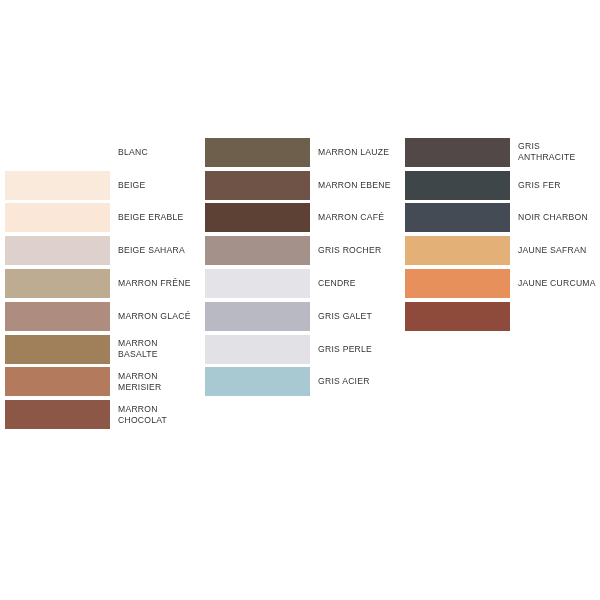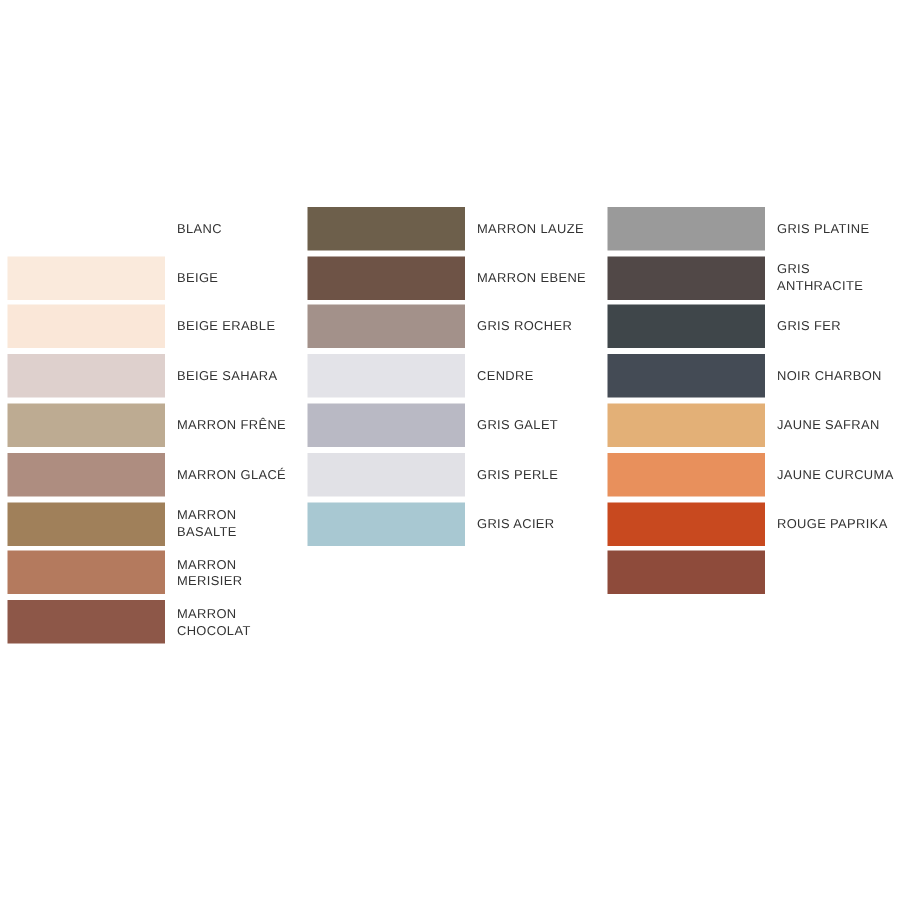--- a/index.html
+++ b/index.html
@@ -123,20 +123,24 @@
     <div class="palette-column col-2">
       <div class="swatch-row">
         <div class="swatch-chip" style="background: rgb(109, 95, 75);"></div>
         <div class="swatch-label">MARRON LAUZE</div>
       </div>
       <div class="swatch-row">
         <div class="swatch-chip" style="background: rgb(110, 83, 70);"></div>
         <div class="swatch-label">MARRON EBENE</div>
       </div>
       <div class="swatch-row">
+        <div class="swatch-chip" style="background: rgb(93, 65, 53);"></div>
+        <div class="swatch-label">MARRON CAFÉ</div>
+      </div>
+      <div class="swatch-row">
         <div class="swatch-chip" style="background: rgb(163, 145, 138);"></div>
         <div class="swatch-label">GRIS ROCHER</div>
       </div>
       <div class="swatch-row">
         <div class="swatch-chip" style="background: rgb(227, 227, 232);"></div>
         <div class="swatch-label">CENDRE</div>
       </div>
       <div class="swatch-row">
         <div class="swatch-chip" style="background: rgb(185, 185, 196);"></div>
         <div class="swatch-label">GRIS GALET</div>
@@ -146,24 +150,20 @@
         <div class="swatch-label">GRIS PERLE</div>
       </div>
       <div class="swatch-row">
         <div class="swatch-chip" style="background: rgb(168, 200, 210);"></div>
         <div class="swatch-label">GRIS ACIER</div>
       </div>
     </div>
 
     <div class="palette-column col-3">
       <div class="swatch-row">
-        <div class="swatch-chip" style="background: rgb(154, 154, 154);"></div>
-        <div class="swatch-label">GRIS PLATINE</div>
-      </div>
-      <div class="swatch-row">
         <div class="swatch-chip" style="background: rgb(81, 72, 71);"></div>
         <div class="swatch-label">GRIS
 ANTHRACITE</div>
       </div>
       <div class="swatch-row">
         <div class="swatch-chip" style="background: rgb(63, 70, 74);"></div>
         <div class="swatch-label">GRIS FER</div>
       </div>
       <div class="swatch-row">
         <div class="swatch-chip" style="background: rgb(68, 75, 85);"></div>
@@ -171,22 +171,18 @@
       </div>
       <div class="swatch-row">
         <div class="swatch-chip" style="background: rgb(227, 176, 119);"></div>
         <div class="swatch-label">JAUNE SAFRAN</div>
       </div>
       <div class="swatch-row">
         <div class="swatch-chip" style="background: rgb(232, 144, 92);"></div>
         <div class="swatch-label">JAUNE CURCUMA</div>
       </div>
       <div class="swatch-row">
-        <div class="swatch-chip" style="background: rgb(200, 73, 31);"></div>
-        <div class="swatch-label">ROUGE PAPRIKA</div>
-      </div>
-      <div class="swatch-row">
         <div class="swatch-chip" style="background: rgb(142, 75, 59);"></div>
       </div>
     </div>
 
   </div>
 </div>
 
 </body></html>

